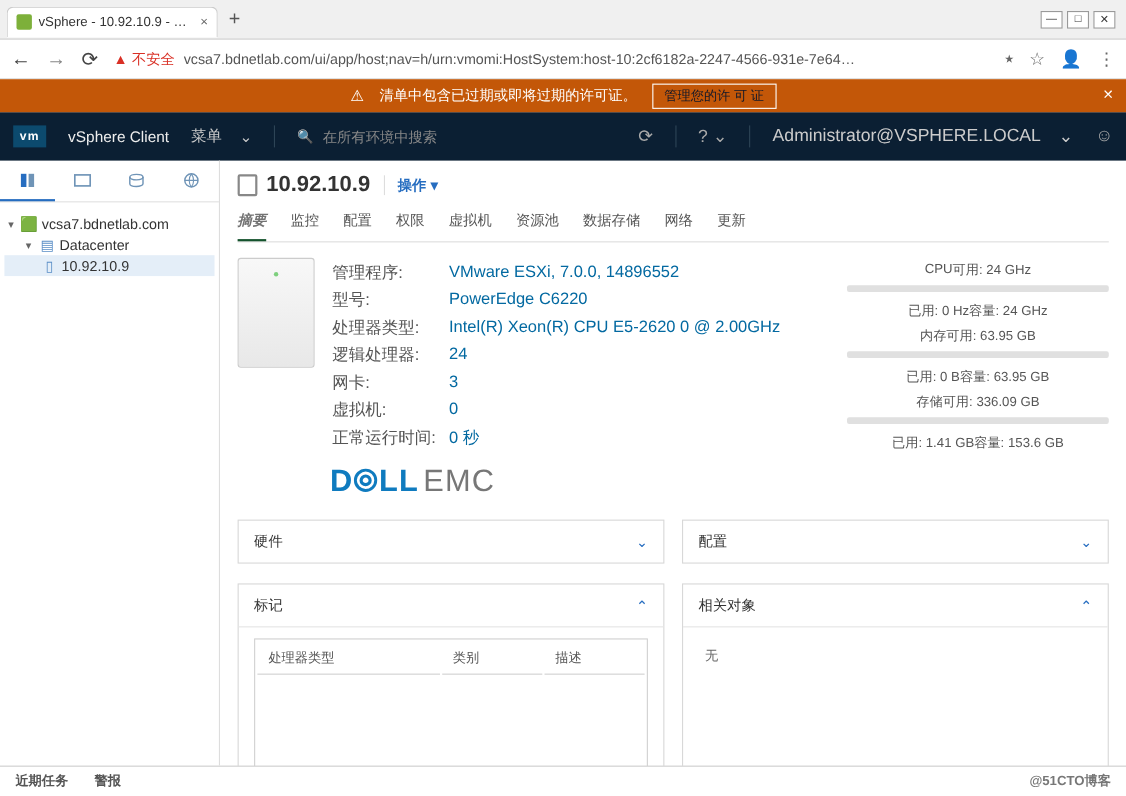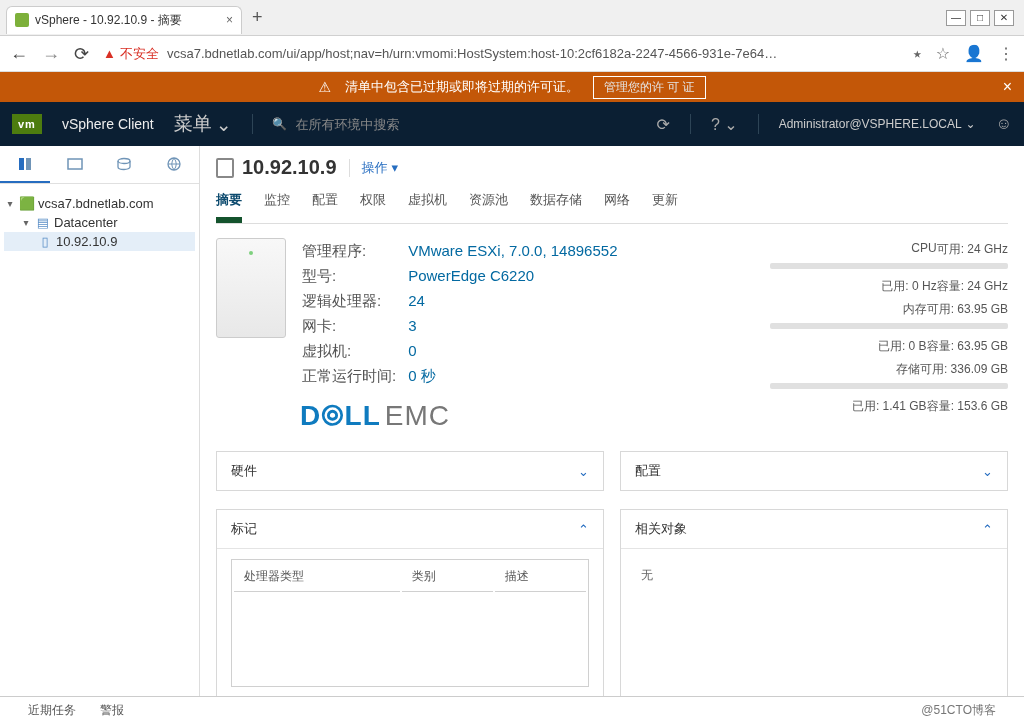--- a/index.html
+++ b/index.html
@@ -1,52 +1,52 @@
 <!DOCTYPE html>
 <html><head>
 <meta charset="utf-8">
 <style>
   * { box-sizing: border-box; margin: 0; padding: 0; font-family: "Microsoft YaHei", Arial, sans-serif; }
   body { width: 1024px; height: 724px; background: #fff; overflow: hidden; font-size: 12px; color: #333; }
   
   
   .browser-titlebar { height: 36px; background: #f0f0f0; display: flex; align-items: center; border-bottom: 1px solid #d0d0d0; }
-  .tab { height: 28px; margin-top: 4px; margin-left: 6px; background: #fff; border: 1px solid #ccc; border-bottom: none; border-radius: 6px 6px 0 0; display: flex; align-items: center; padding: 0 8px; width: 236px; gap: 6px; }
+  .tab { height: 28px; margin-top: 4px; margin-left: 6px; background: #fff; border: 1px solid #ccc; border-bottom: none; border-radius: 6px 6px 0 0; display: flex; align-items: center; padding: 0 8px; width: 192px; gap: 6px; }
   .tab-icon { width: 14px; height: 14px; background: #7db03a; border-radius: 2px; }
   .tab-title { flex: 1; font-size: 12px; white-space: nowrap; overflow: hidden; text-overflow: ellipsis; }
   .tab-close { color: #666; cursor: pointer; }
   .newtab { margin-left: 10px; color: #555; font-size: 18px; cursor: pointer; }
   .win-controls { margin-left: auto; margin-right: 10px; display: flex; gap: 4px; }
   .win-btn { width: 20px; height: 16px; border: 1px solid #999; display: flex; align-items: center; justify-content: center; background: #fff; font-size: 10px; }
 
   .browser-toolbar { height: 36px; display: flex; align-items: center; padding: 0 10px; gap: 14px; border-bottom: 1px solid #ddd; }
   .nav-arrow { color: #888; font-size: 18px; }
   .nav-arrow.enabled { color: #444; }
   .address { flex: 1; display: flex; align-items: center; gap: 8px; }
   .insecure { color: #d93025; font-size: 13px; display: flex; align-items: center; gap: 4px; }
   .url-text { color: #555; font-size: 13px; white-space: nowrap; overflow: hidden; text-overflow: ellipsis; }
   .tbicon { color: #666; font-size: 16px; }
 
   
   .alert-bar { background: #c35708; color: #fff; height: 30px; display: flex; align-items: center; justify-content: center; font-size: 13px; position: relative; gap: 14px; }
   .alert-bar .warn { font-size: 14px; }
-  .alert-btn { border: 1px solid #fff; padding: 2px 10px; background: transparent; color: #e5e5e5; font-size: 12px; }
+  .alert-btn { border: 1px solid #fff; padding: 2px 10px; background: transparent; color: #0f172a; font-size: 12px; }
   .alert-close { position: absolute; right: 12px; color: #fff; font-size: 16px; cursor: pointer; }
 
   
   .topnav { background: #0b1f33; height: 44px; display: flex; align-items: center; color: #ccc; padding: 0 12px; gap: 20px; }
-  .vm-logo { background: #4d7c0f; color: #fff; padding: 4px 6px; font-size: 11px; font-weight: bold; letter-spacing: 1px; }
+  .vm-logo { background: #0c4a6e; color: #fff; padding: 4px 6px; font-size: 11px; font-weight: bold; letter-spacing: 1px; }
   .client-name { font-size: 14px; color: #eee; }
-  .menu-link { color: #ccc; font-size: 19px; display: flex; align-items: center; gap: 4px; cursor: pointer; }
+  .menu-link { color: #ccc; font-size: 14px; display: flex; align-items: center; gap: 16px; cursor: pointer; }
   .searchbox { display: flex; align-items: center; gap: 8px; flex: 1; color: #888; }
   .searchbox input { background: transparent; border: none; color: #ec4899; font-size: 13px; width: 220px; }
   .searchbox input::placeholder { color: #888; }
   .topnav .sep { width: 1px; height: 20px; background: #2d4456; }
   .refresh-icn, .help-icn, .smiley { color: #aaa; font-size: 16px; cursor: pointer; }
-  .userlink { color: #ccc; font-size: 12px; display: flex; align-items: center; gap: 4px; cursor: pointer; }
+  .userlink { color: #ccc; font-size: 16px; display: flex; align-items: center; gap: 16px; cursor: pointer; }
 
   
   .main { display: flex; height: calc(100% - 36px - 36px - 30px - 44px - 28px); }
 
   .sidebar { width: 200px; border-right: 1px solid #ddd; display: flex; flex-direction: column; }
   .side-icons { display: flex; height: 38px; border-bottom: 1px solid #e0e0e0; }
   .side-icon { flex: 1; display: flex; align-items: center; justify-content: center; color: #6f94b7; font-size: 16px; cursor: pointer; border-bottom: 2px solid transparent; }
   .side-icon.active { border-bottom: 2px solid #266dc0; color: #266dc0; }
   .tree { padding: 10px 4px; font-size: 13px; }
   .tree-row { display: flex; align-items: center; gap: 4px; padding: 2px 0; cursor: pointer; }
@@ -56,55 +56,55 @@
   .ticon.dc { color: #5b8fc7; }
   .ticon.host { color: #5b8fc7; }
   .tree-row.sel { background: #e4eef8; }
   .indent1 { padding-left: 16px; }
   .indent2 { padding-left: 34px; }
 
   .content { flex: 1; padding: 10px 16px; overflow: auto; }
   .header-row { display: flex; align-items: center; gap: 12px; margin-bottom: 4px; }
   .host-title { font-size: 20px; font-weight: 600; display: flex; align-items: center; gap: 8px; }
   .host-title .hosticon { width: 18px; height: 20px; border: 2px solid #888; border-radius: 2px; }
-  .actions-link { color: #266dc0; font-size: 13px; cursor: pointer; display: flex; align-items: center; gap: 4px; border-left: 1px solid #ddd; padding-left: 12px; }
+  .actions-link { color: #266dc0; font-size: 13px; cursor: pointer; display: flex; align-items: center; gap: 4px; border-left: 1px solid #ddd; padding-left: 12px; font-weight: bold; }
 
   .tabs { display: flex; gap: 22px; border-bottom: 1px solid #ddd; margin-top: 6px; font-size: 13px; color: #555; }
   .tabs .tabitem { padding: 6px 0 8px; cursor: pointer; }
-  .tabs .tabitem.active { color: #0c4a6e; border-bottom: 6px solid #14532d; font-weight: 600; }
+  .tabs .tabitem.active { color: #737373; border-bottom: 2px solid #14532d; font-weight: 600; font-style: italic; }
 
   .summary-top { display: flex; gap: 14px; margin-top: 14px; }
   .server-img { width: 70px; height: 100px; background: linear-gradient(#f8f8f8,#e8e8e8); border: 1px solid #ccc; border-radius: 3px; position: relative; }
   .server-img::before { content: ""; position: absolute; left: 50%; top: 12px; transform: translateX(-50%); width: 4px; height: 4px; background: #7ed07e; border-radius: 50%; }
   .kv-table { font-size: 15px; }
   .kv-table td { padding: 2px 10px 2px 0; vertical-align: top; color: #0369a1; }
   .kv-table td:first-child { color: #555; min-width: 90px; }
 
   .usage-box { min-width: 238px; font-size: 12px; }
-  .usage-row { display: flex; justify-content: flex-end; padding: 3px 0; }
+  .usage-row { display: flex; justify-content: center; padding: 3px 0; }
   .usage-row.head { font-weight: 400; }
   .usage-row .left { color: #555; }
   .usage-row .right { color: #555; }
   .usage-bar { height: 6px; background: #e0e0e0; margin: 2px 0 6px; border-radius: 2px; }
 
   .brand { margin-top: 10px; font-size: 28px; letter-spacing: 1px; font-weight: 600; color: #767676; }
   .brand .dell-rest { color: #0f7bbf; }
   .brand .emc { color: #777; font-weight: 400; margin-left: 4px; }
 
   .cards-row { display: flex; gap: 16px; margin-top: 18px; }
   .card { border: 1px solid #d8d8d8; flex: 1; }
   .card-head { display: flex; justify-content: space-between; padding: 10px 14px; font-size: 13px; cursor: pointer; align-items: center; }
   .card-head .chev { color: #266dc0; }
   .card-body { padding: 10px 14px; border-top: 1px solid #e4e4e4; }
   .tags-table { width: 100%; border: 1px solid #d0d0d0; font-size: 12px; }
   .tags-table th { text-align: left; font-weight: 400; color: #555; padding: 6px 10px; border-bottom: 1px solid #d0d0d0; }
   .tags-body { height: 90px; }
   .related-none { color: #666; padding: 8px 6px; }
 
-  .footer { position: absolute; bottom: 0; left: 0; right: 0; height: 28px; border-top: 1px solid #ccc; background: #fff; display: flex; align-items: center; padding: 0 28px; gap: 24px; font-size: 12px; color: #555; justify-content: space-between; }
+  .footer { position: absolute; bottom: 0; left: 0; right: 0; height: 28px; border-top: 1px solid #ccc; background: #fff; display: flex; align-items: center; padding: 0 14px; gap: 24px; font-size: 12px; color: #555; justify-content: space-between; font-weight: bold; }
   .footer-left { display: flex; gap: 24px; }
   .watermark { color: #777; }
 
   svg { display: block; }
 </style>
 </head>
 <body>
 
 <div class="browser-titlebar">
   <div class="tab">
@@ -242,20 +242,24 @@
       <div>
         <table class="kv-table">
           <tbody>
               <tr>
                 <td>管理程序:</td>
                 <td>VMware ESXi, 7.0.0, 14896552</td>
               </tr>
           <tr>
                 <td>型号:</td>
                 <td>PowerEdge C6220</td>
+              </tr>
+          <tr>
+                <td>处理器类型:</td>
+                <td>Intel(R) Xeon(R) CPU E5-2620 0 @ 2.00GHz</td>
               </tr>
           <tr>
                 <td>逻辑处理器:</td>
                 <td>24</td>
               </tr>
           <tr>
                 <td>网卡:</td>
                 <td>3</td>
               </tr>
           <tr>

